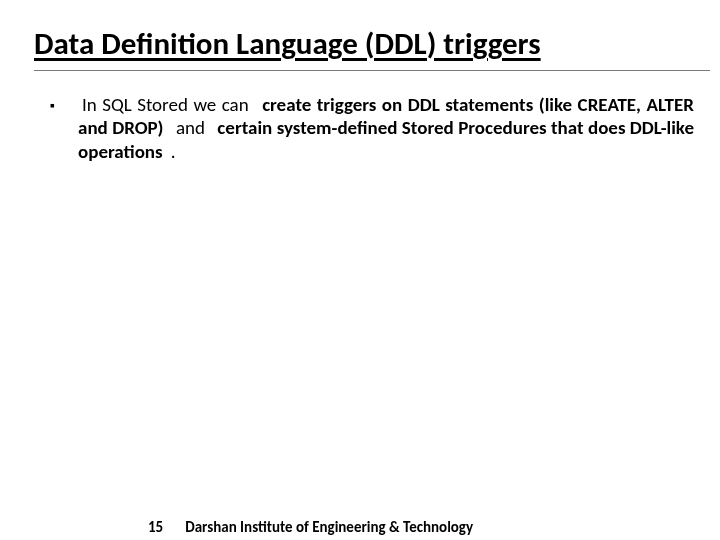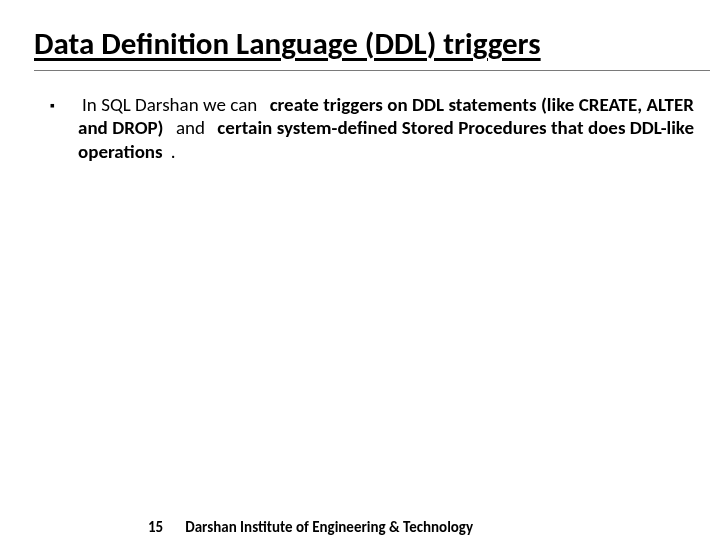--- a/index.html
+++ b/index.html
@@ -20,21 +20,21 @@
 </head>
 <body>
 
 <div class="slide">
   <div class="title">Data Definition Language (DDL) triggers</div>
   <hr class="hr">
   <div class="content">
     <div class="bullet-row">
       <div class="bullet-mark">▪</div>
       <div class="bullet-text">
-        <span>In SQL Darshan we can </span><span class="bold">create triggers on DDL statements (like CREATE, ALTER and DROP) </span><span>and </span><span class="bold">certain system-defined Stored Procedures that does DDL-like operations</span><span>.</span>
+        <span>In SQL Stored we can </span><span class="bold">create triggers on DDL statements (like CREATE, ALTER and DROP) </span><span>and </span><span class="bold">certain system-defined Stored Procedures that does DDL-like operations</span><span>.</span>
       </div>
     </div>
   </div>
   <div class="footer">
     <div class="footer-center">15</div>
     <div class="footer-right">Darshan Institute of Engineering &amp; Technology</div>
   </div>
 </div>
 
 </body></html>

